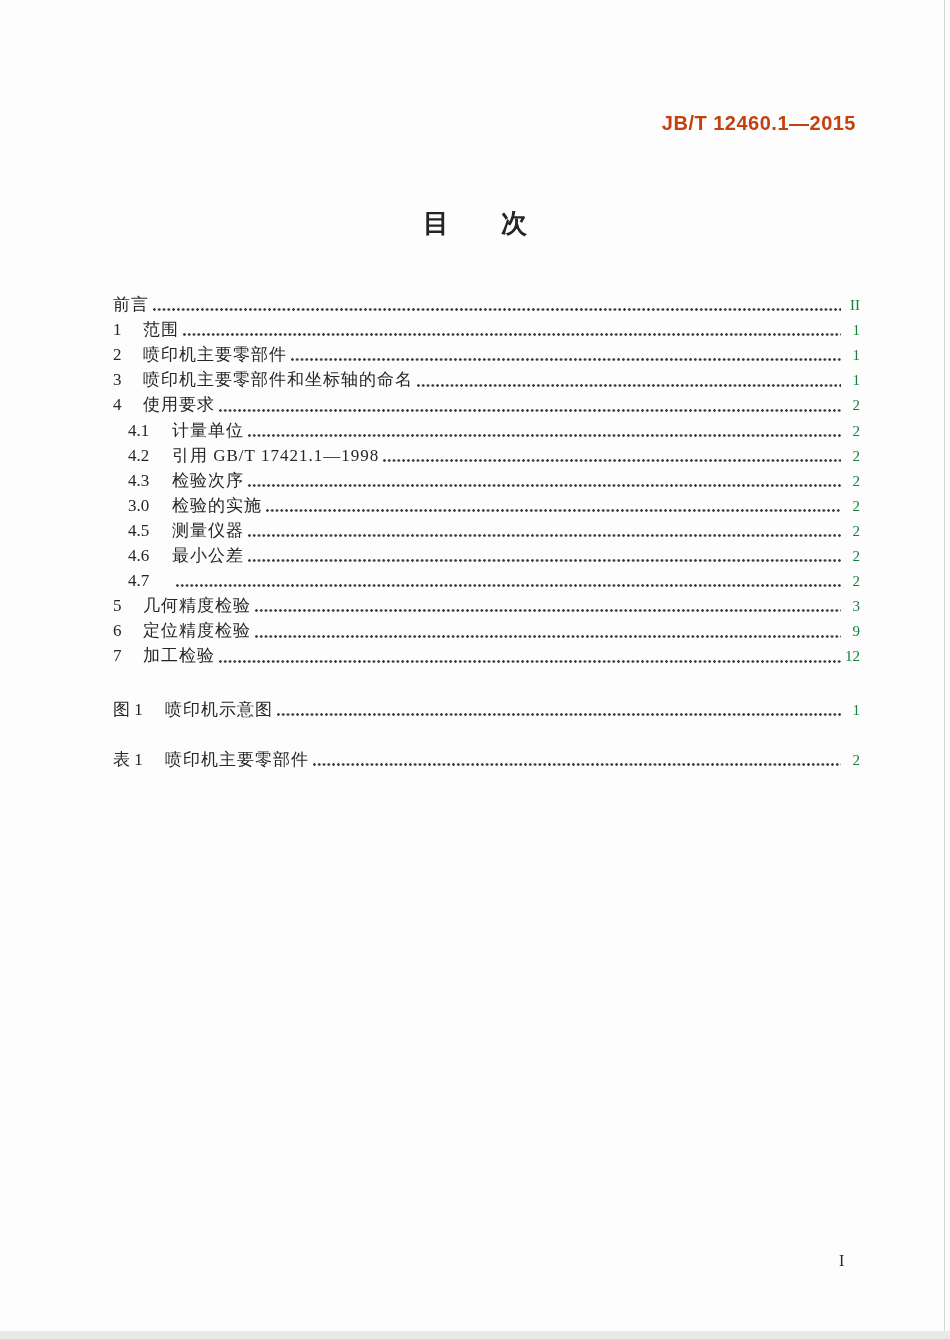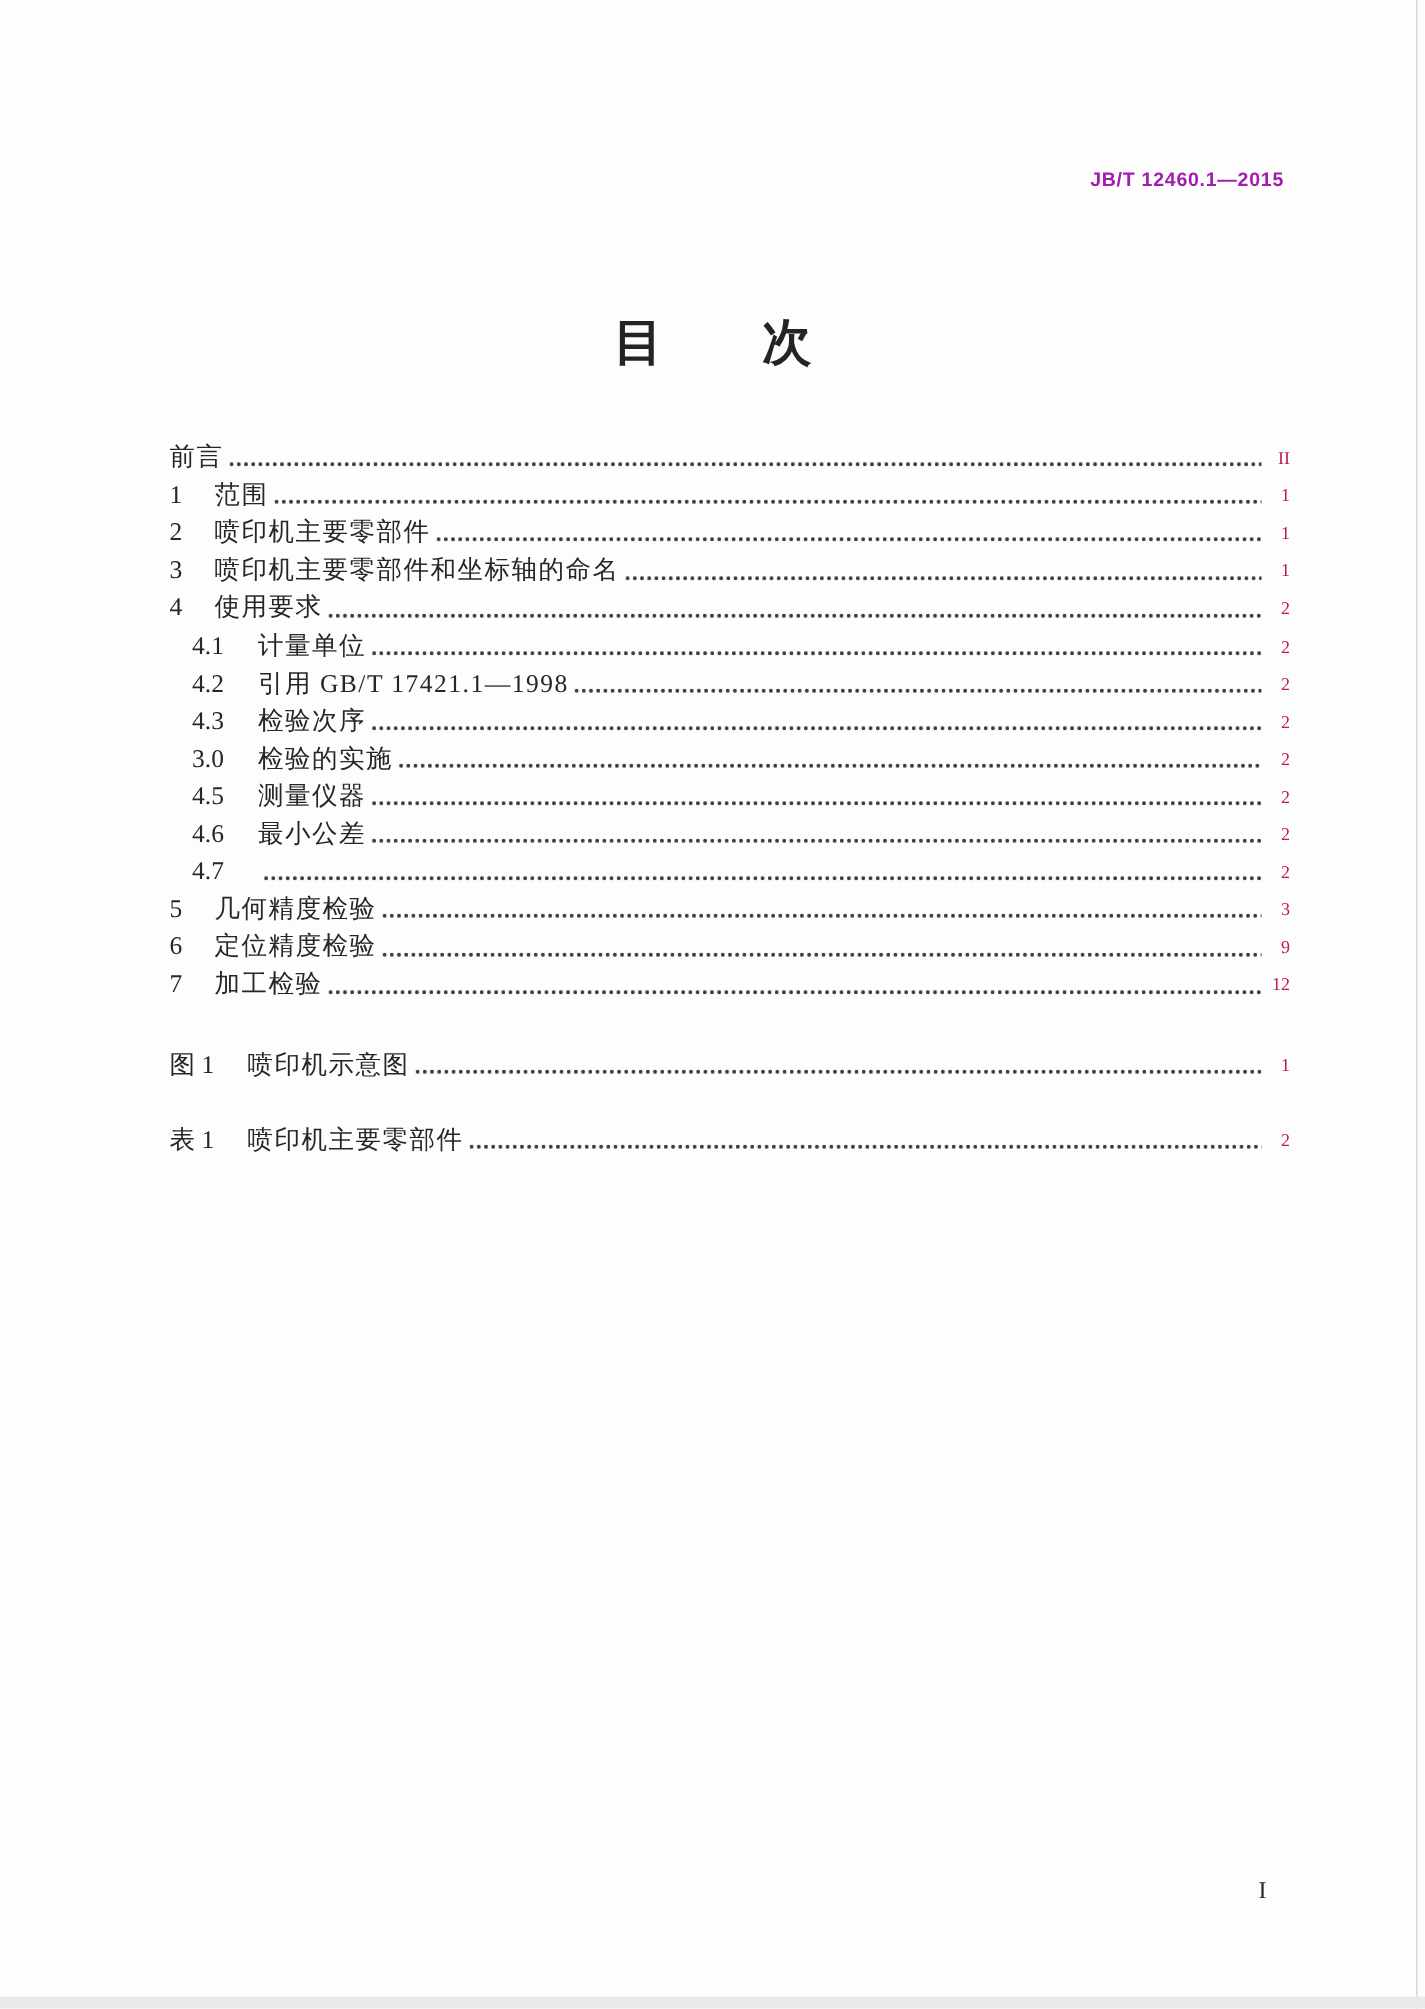--- a/index.html
+++ b/index.html
@@ -11,33 +11,33 @@
     overflow: hidden;
     font-family: "Liberation Serif", "DejaVu Serif", serif;
     color: #222;
   }
   .page-header-code {
     position: absolute;
     top: 112px;
     right: 94px;
     font-family: "Liberation Sans", "DejaVu Sans", sans-serif;
     font-weight: 700;
-    font-size: 13px;
+    font-size: 20px;
     letter-spacing: 0.5px;
-    color: #a21caf;
+    color: #c2410c;
   }
   .doc-title {
     position: absolute;
     top: 206px;
     left: 0;
     width: 950px;
     text-align: center;
     font-family: "Liberation Sans", "DejaVu Sans", sans-serif;
     font-weight: 700;
-    font-size: 33px;
+    font-size: 26px;
     color: #242424;
     white-space: pre;
   }
   .toc {
     position: absolute;
     top: 291px;
     left: 113px;
     width: 747px;
   }
   .toc-row {
@@ -63,22 +63,22 @@
     margin: 0 3px 0 3px;
     background-image: radial-gradient(circle, #3c3c3c 1.05px, rgba(0,0,0,0) 1.5px);
     background-size: 4.8px 4.8px;
     background-repeat: repeat-x;
     background-position: 0 calc(100% - 4px);
   }
   .page-num {
     flex: none;
     min-width: 16px;
     text-align: right;
-    font-size: 12px;
-    color: #be185d;
+    font-size: 15px;
+    color: #15803d;
   }
   .footer-page-number {
     position: absolute;
     top: 1252px;
     left: 839px;
     font-size: 16px;
     color: #2a2a2a;
   }
   .scan-edge-right {
     position: absolute;

